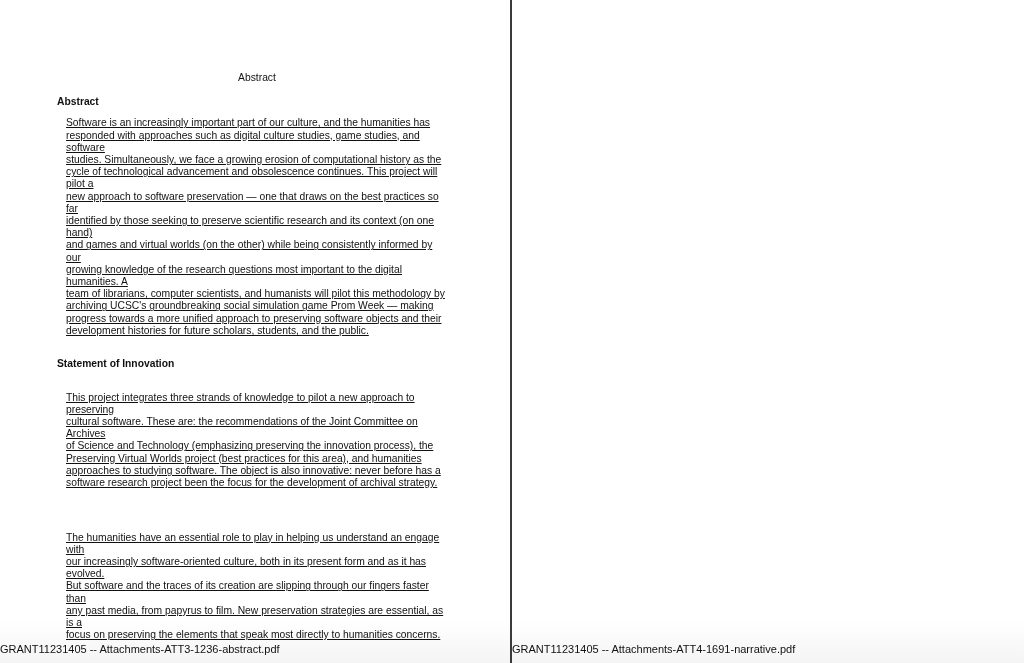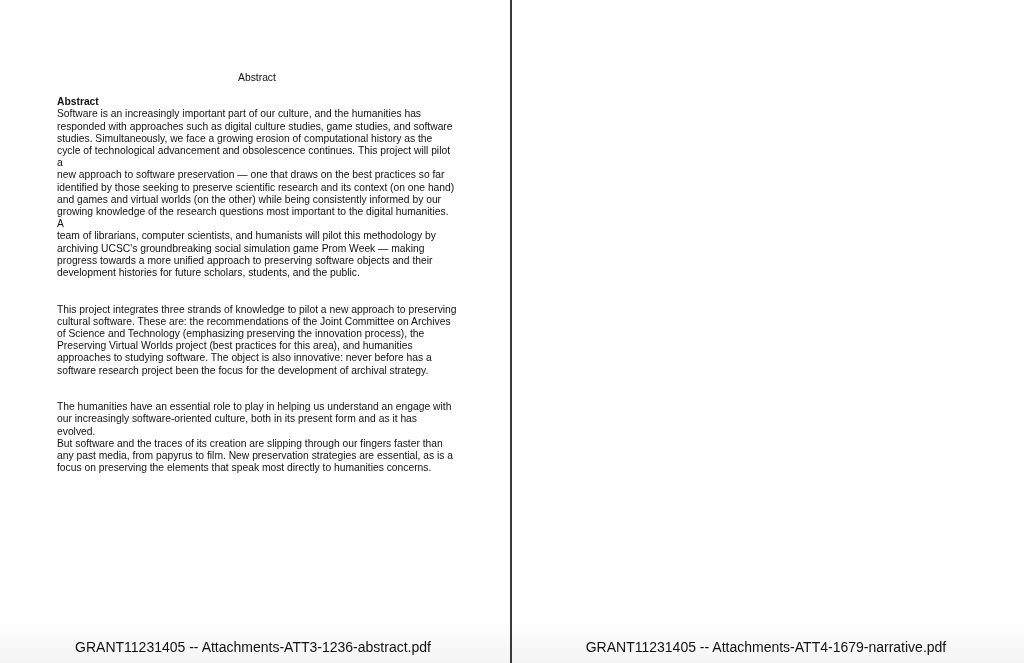--- a/index.html
+++ b/index.html
@@ -19,26 +19,26 @@
   }
   
   .abstract-page {
     position: absolute; left: 57px; top: 72px; width: 400px;
     font-family: "Liberation Sans", sans-serif; font-size: 10.3px; line-height: 12.2px; color: #111;
   }
   .abstract-page .page-heading {
     text-align: center; margin: 0 0 12px 0; font-weight: normal; font-size: 10.3px;
   }
   .abstract-page .sec-title { font-weight: bold; margin: 0; }
-  .abstract-page .para { margin: 0; white-space: pre-line; }
+  .abstract-page .para { margin: 9px; white-space: pre-line; text-decoration: underline; }
   .abstract-page .gap { height: 12.2px; }
 
   .file-label {
-    position: absolute; bottom: 8px; left: 0; right: 4px; text-align: center;
-    font-family: "Liberation Sans", sans-serif; font-size: 14px; color: #111;
+    position: absolute; bottom: 8px; left: 0; right: 4px; 
+    font-family: "Liberation Sans", sans-serif; font-size: 11px; color: #111;
   }
 </style>
 </head>
 <body>
 
 <div class="viewer">
 
   <div class="pane left">
     <div class="abstract-page">
       <div class="page-heading">Abstract</div>
@@ -51,20 +51,21 @@
 new approach to software preservation — one that draws on the best practices so far
 identified by those seeking to preserve scientific research and its context (on one hand)
 and games and virtual worlds (on the other) while being consistently informed by our
 growing knowledge of the research questions most important to the digital humanities. A
 team of librarians, computer scientists, and humanists will pilot this methodology by
 archiving UCSC's groundbreaking social simulation game Prom Week — making
 progress towards a more unified approach to preserving software objects and their
 development histories for future scholars, students, and the public.</div>
       <div class="gap"></div>
 
+      <div class="sec-title">Statement of Innovation</div>
       <div class="gap"></div>
       <div class="para">This project integrates three strands of knowledge to pilot a new approach to preserving
 cultural software. These are: the recommendations of the Joint Committee on Archives
 of Science and Technology (emphasizing preserving the innovation process), the
 Preserving Virtual Worlds project (best practices for this area), and humanities
 approaches to studying software. The object is also innovative: never before has a
 software research project been the focus for the development of archival strategy.</div>
       <div class="gap"></div>
 
       <div class="gap"></div>
@@ -75,15 +76,15 @@
 focus on preserving the elements that speak most directly to humanities concerns.</div>
     </div>
 
     <div class="file-label">GRANT11231405 -- Attachments-ATT3-1236-abstract.pdf</div>
   </div>
 
   <div class="divider"></div>
 
   <div class="pane right">
 
-    <div class="file-label">GRANT11231405 -- Attachments-ATT4-1679-narrative.pdf</div>
+    <div class="file-label">GRANT11231405 -- Attachments-ATT4-1691-narrative.pdf</div>
   </div>
 </div>
 
 </body></html>

